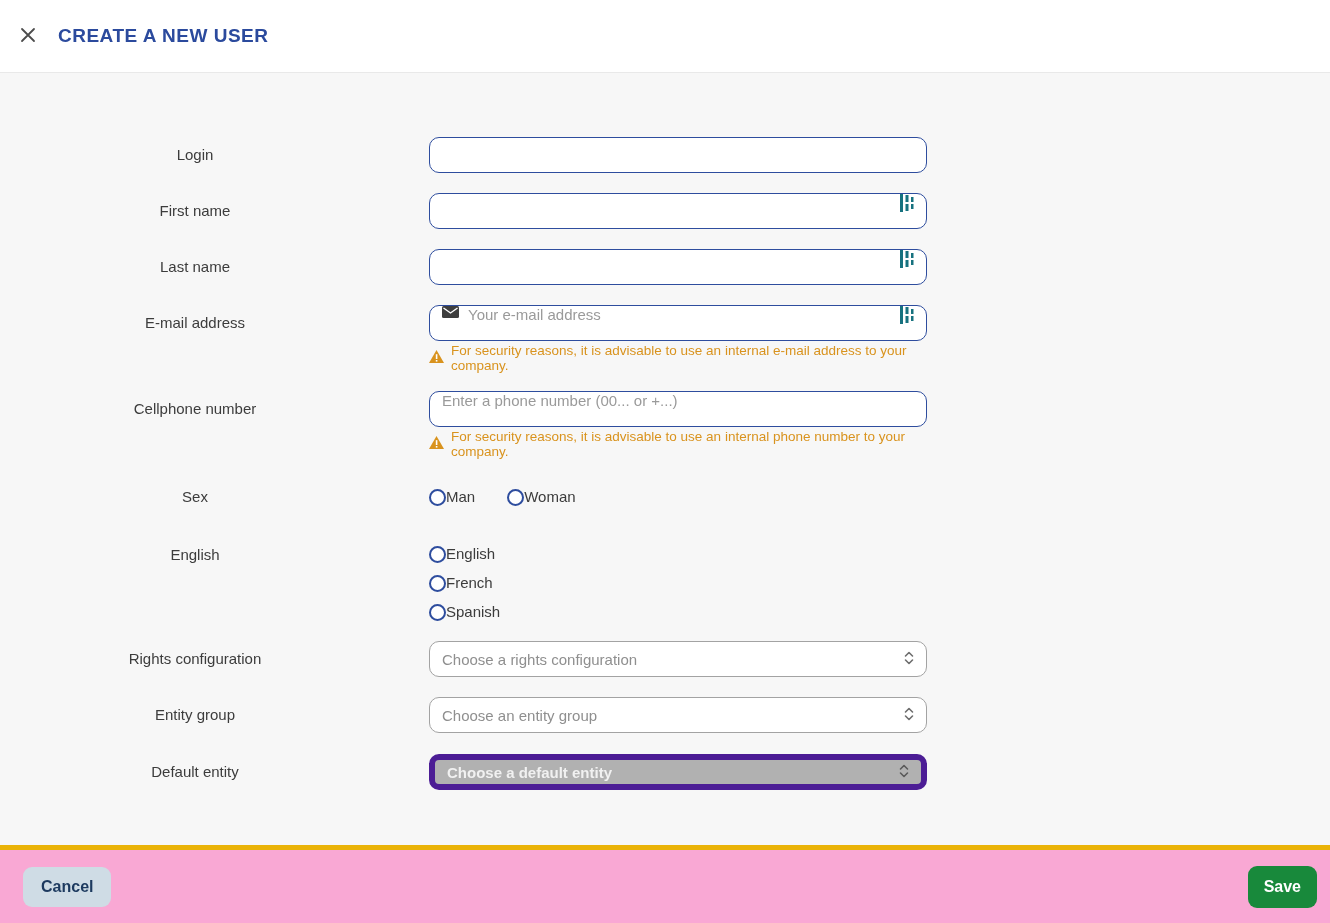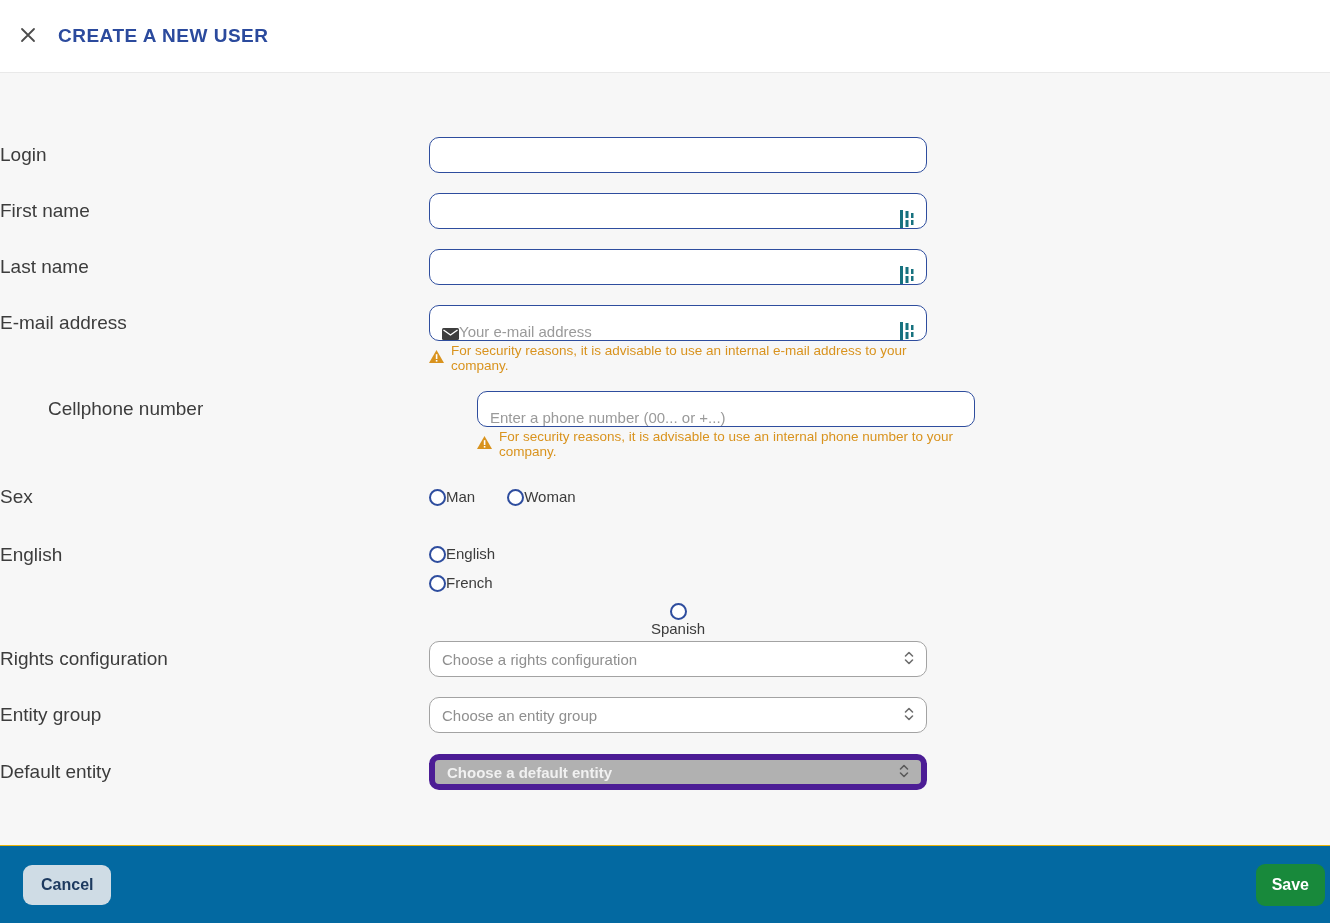--- a/index.html
+++ b/index.html
@@ -11,61 +11,61 @@
   
   .header { flex:none; height:73px; background:#fff; border-bottom:1px solid #e9e9e9;
             display:flex; align-items:center; padding-left:16px; }
   .close-btn { width:24px; height:24px; display:flex; align-items:center; justify-content:center;
                cursor:pointer; background:none; border:none; }
   .title { margin-left:18px; color:#2b4a9d; font-size:19px; font-weight:700; letter-spacing:0.5px; }
 
   
   .main { flex:1; background:#f7f7f7; padding-top:64px; overflow:hidden; }
   .row { display:flex; align-items:flex-start; }
-  .label-col { width:390px; text-align:left; color:#3c3c3c; font-size:19px; line-height:20px; }
+  .label-col { width:390px; text-align:center; color:#3c3c3c; font-size:15px; line-height:20px; }
   .label-input { padding-top:8px; }
   .field-col { margin-left:39px; width:498px; }
 
   .mb20 { margin-bottom:20px; }
   .mb24 { margin-bottom:24px; }
-  .mb34 { margin-bottom:34px;margin-left:48px; }
+  .mb34 { margin-bottom:34px; }
   .mb38 { margin-bottom:38px; }
   .mb21 { margin-bottom:21px; }
 
   .input-wrap { height:36px; border:1px solid #2e4d9e; border-radius:10px; background:#fff;
-                display:flex; align-items:flex-end; padding:0 12px; }
+                display:flex; align-items:flex-start; padding:0 12px; gap:9px; }
   .input-wrap input { border:none; outline:none; flex:1; font-size:15px; color:#333;
                       background:transparent; font-family:"Liberation Sans", sans-serif; min-width:0; }
   .input-wrap input::placeholder { color:#9a9a9a; }
   .helper-icon { flex:none; display:flex; align-items:center; }
 
   .warning { display:flex; align-items:center; gap:7px; margin-top:8px; height:18px;
              color:#d9931e; font-size:13.5px; }
 
   
   .radio-row { align-items:center; }
   .radio-group-inline { display:flex; align-items:center; gap:32px; height:18px; }
   .radio-option { display:flex; align-items:center; cursor:pointer; }
   .radio-circle { width:17px; height:17px; border:2px solid #2e4d9e; border-radius:50%;
                   background:#fff; flex:none; }
   .radio-text { color:#3c3c3c; font-size:15px; line-height:18px; }
   .radio-stack .radio-option { margin-bottom:11px; height:18px; }
-  .radio-stack .radio-option:last-child { margin-bottom:0;flex-direction:column; }
+  .radio-stack .radio-option:last-child { margin-bottom:0; }
 
   
   .select { height:36px; border:1px solid #a3a3a3; border-radius:10px; background:#fff;
             display:flex; align-items:center; justify-content:space-between; padding:0 12px;
             font-size:15px; color:#8f8f8f; cursor:pointer; }
   .select.disabled { background:#b1b1b1; border:6px solid #4c1d95; color:#f1f1f1;
                      font-weight:700; cursor:default; }
 
   
-  .footer { flex:none; height:78px; background:#0369a1; border-top:1px solid #eab308;
+  .footer { flex:none; height:78px; background:#f9a8d4; border-top:5px solid #eab308;
             display:flex; align-items:center; justify-content:space-between;
-            padding:0 5px 0 23px; }
+            padding:0 13px 0 23px; }
   .btn { border:none; border-radius:9px; font-size:16px; font-weight:700; cursor:pointer;
          font-family:"Liberation Sans", sans-serif; }
   .btn-cancel { background:#cfdce5; color:#1d3a5f; padding:11px 18px; }
   .btn-save { background:#18893b; color:#fff; padding:12px 16px; }
 </style>
 </head>
 <body>
 
 <div class="app">
 

